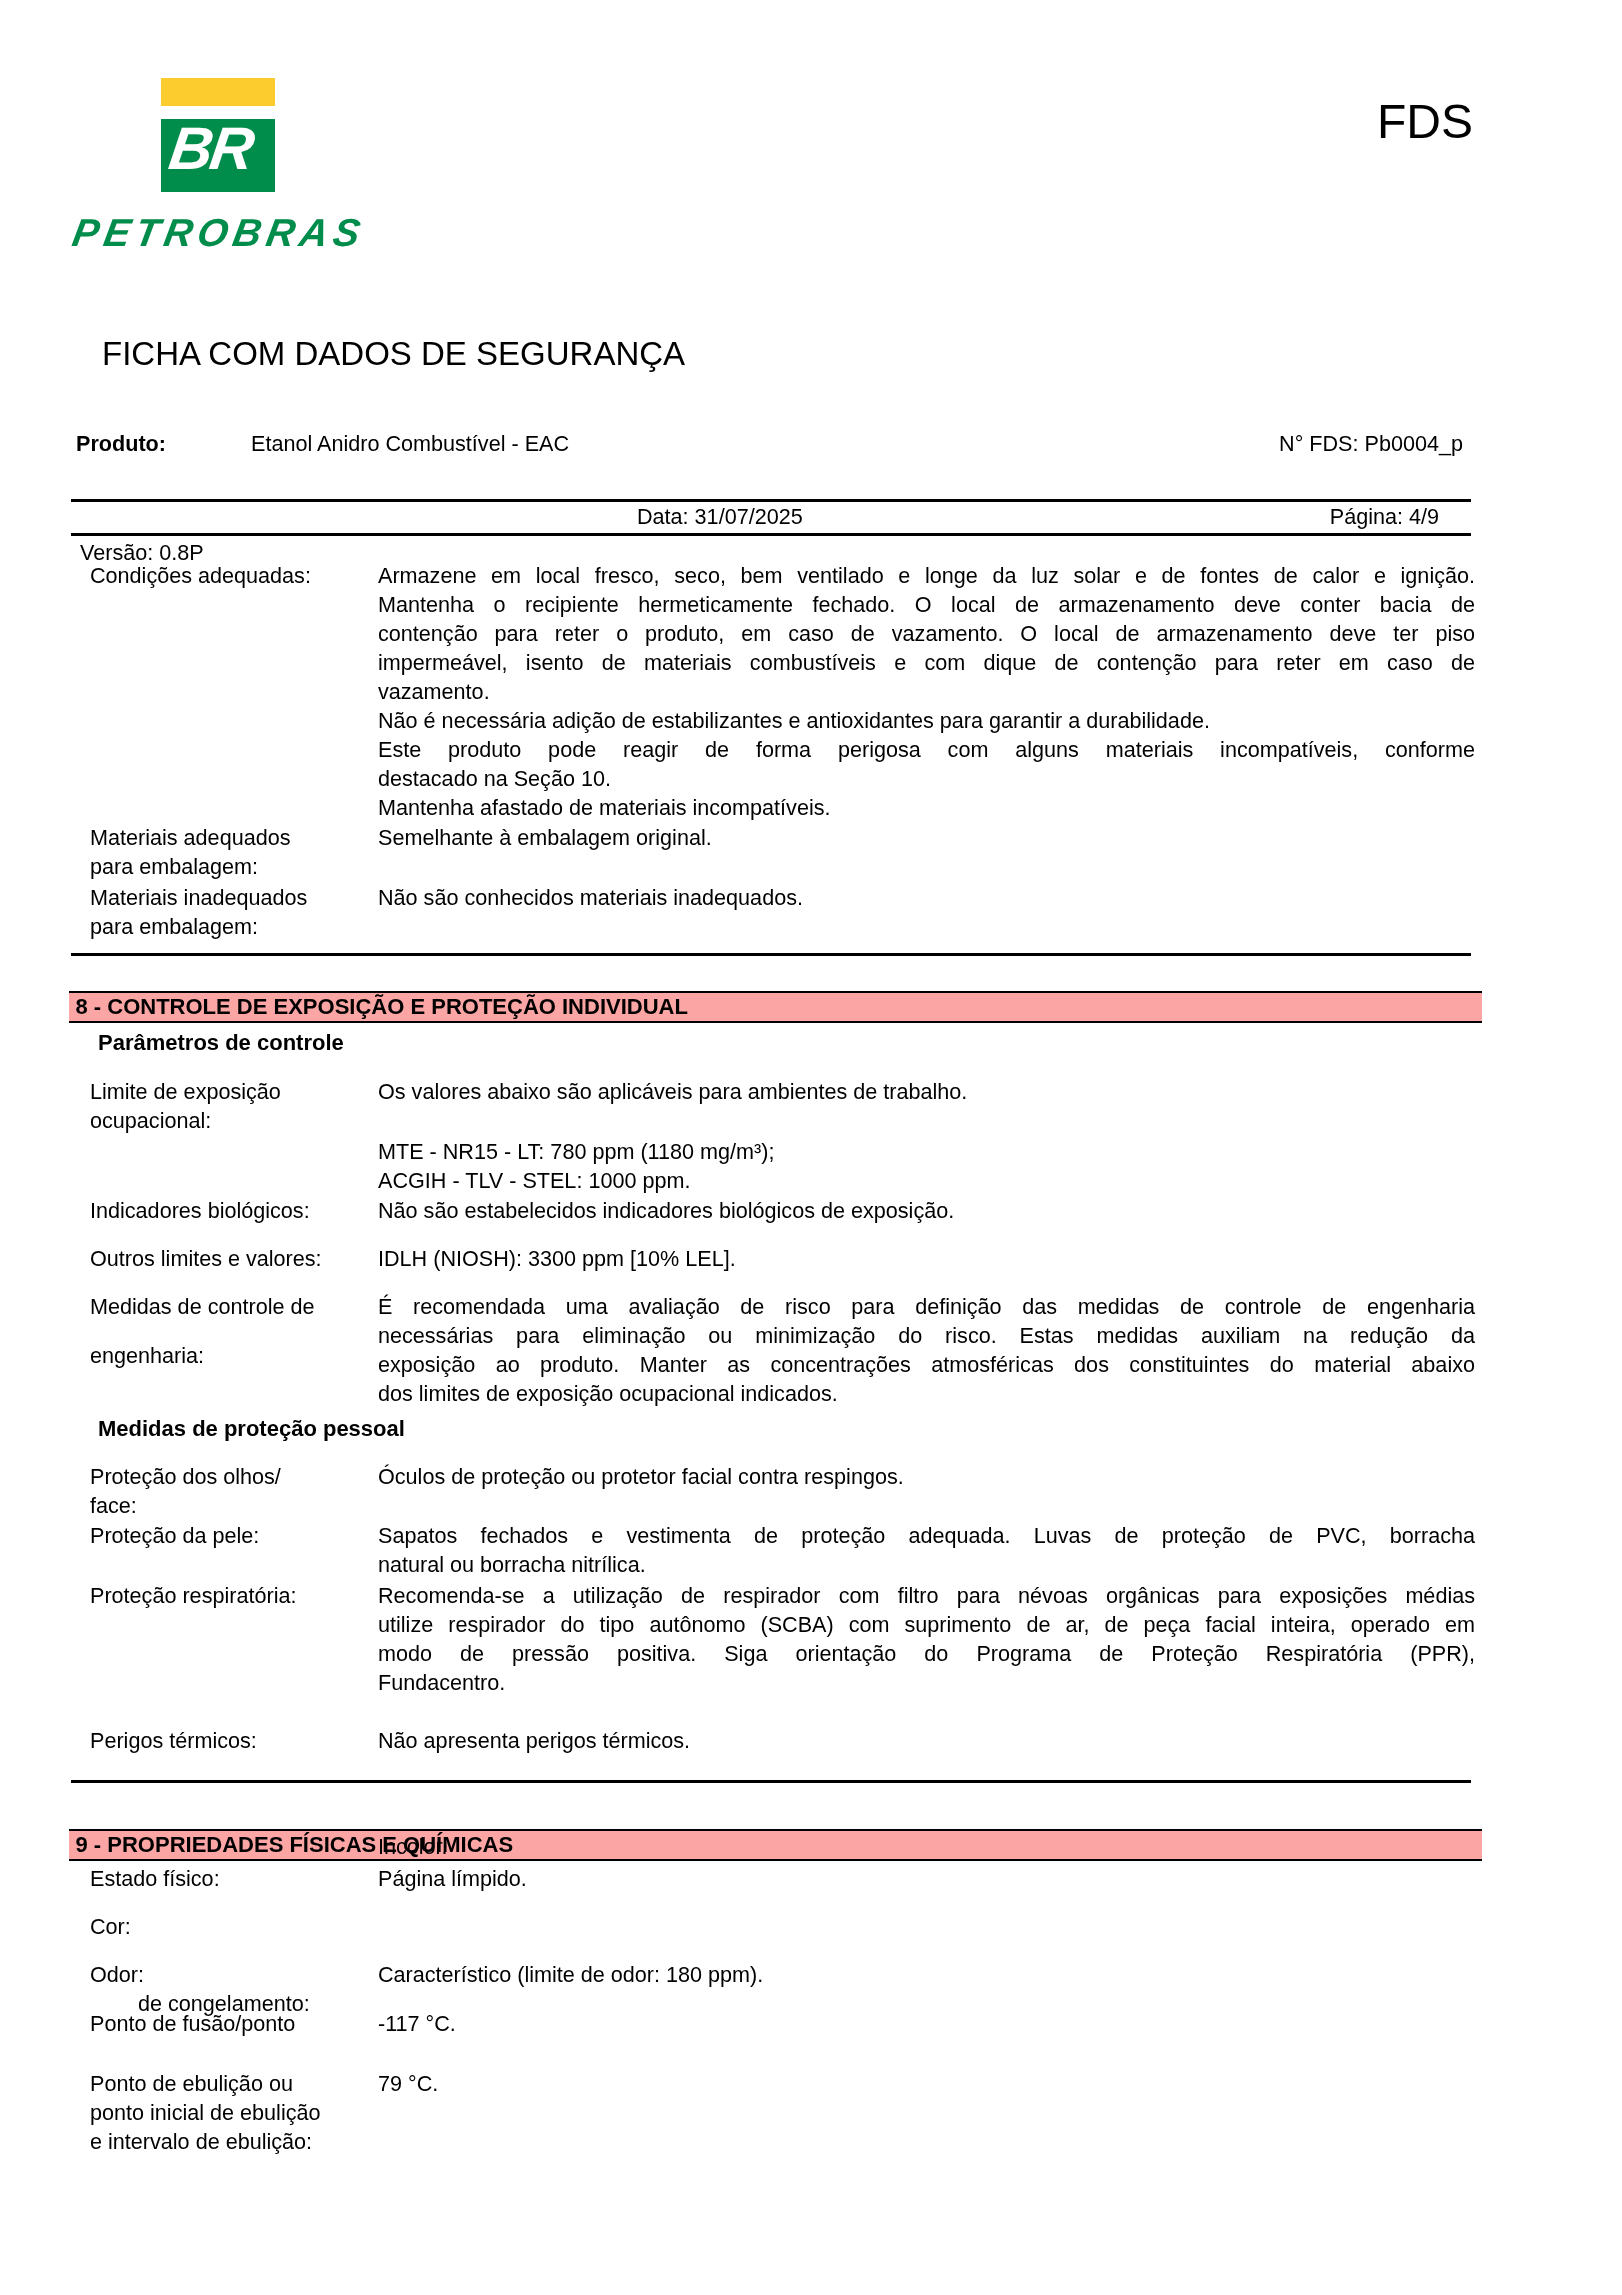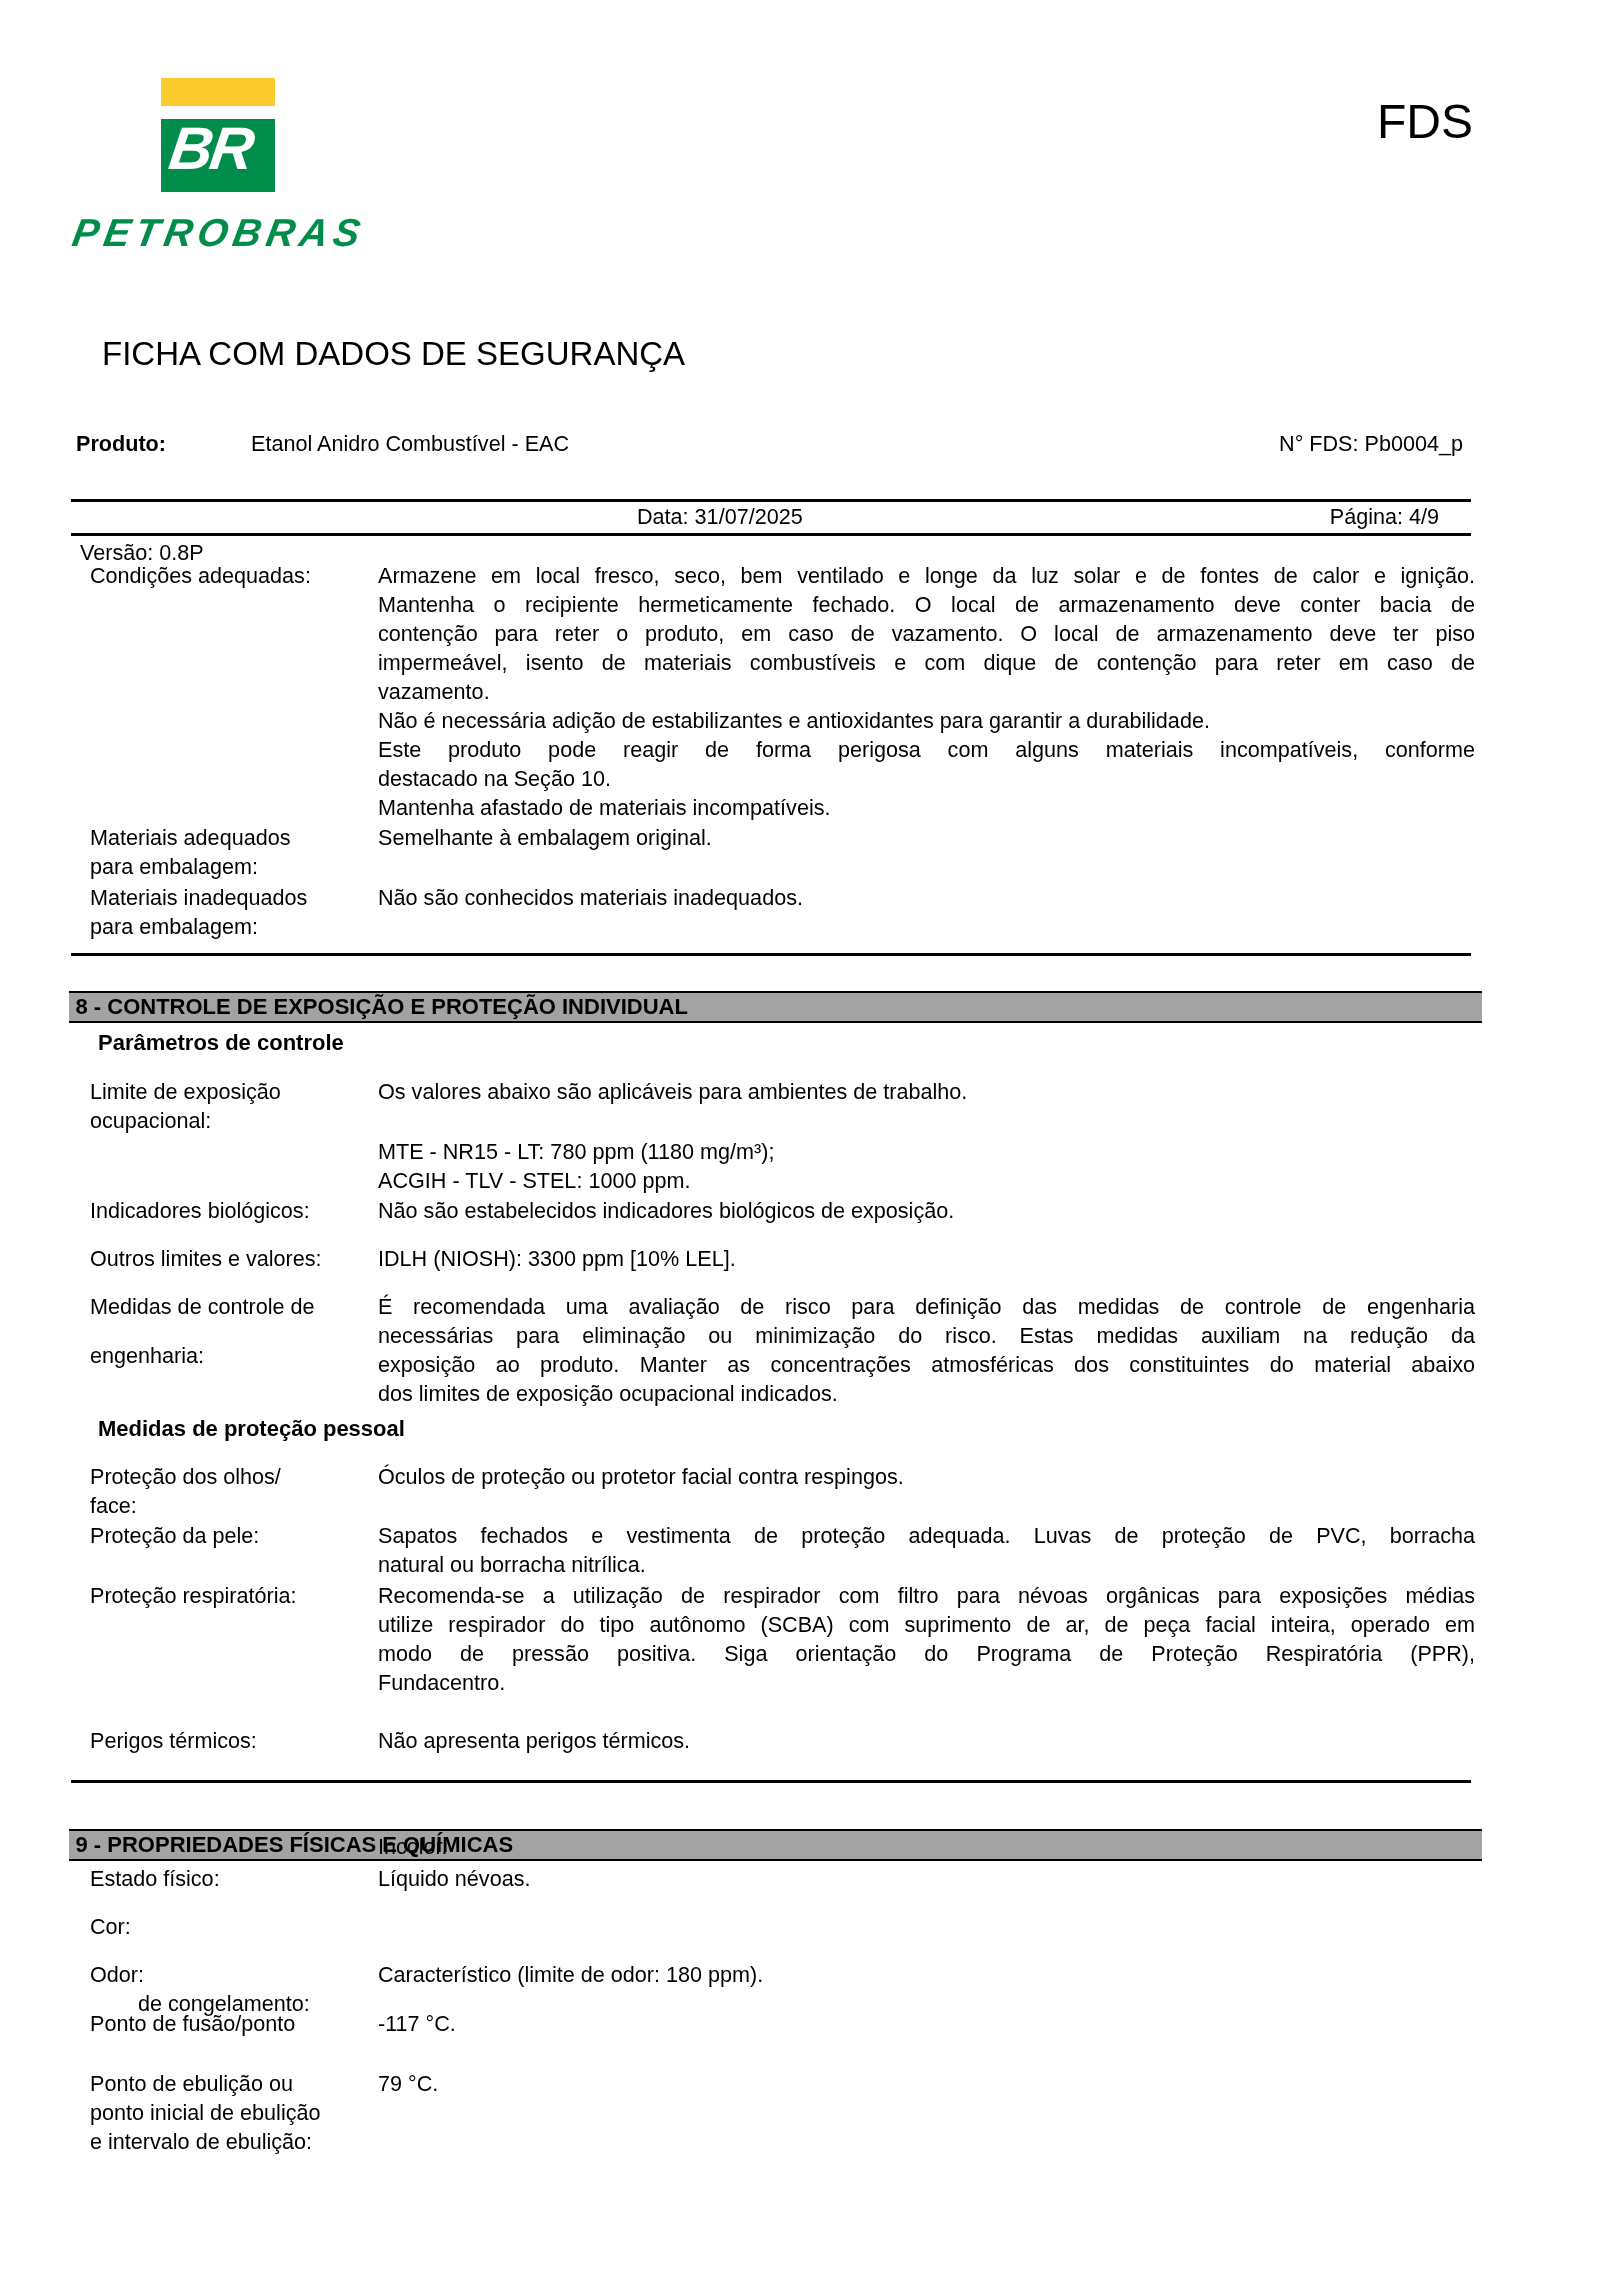--- a/index.html
+++ b/index.html
@@ -13,21 +13,21 @@
   .logo-box { position: absolute; left: 161px; top: 119px; width: 114px; height: 73px; background: #008C4A; overflow: hidden; }
   .logo-br { position: absolute; left: 9.2px; top: -5.2px; font-family: "Liberation Sans", sans-serif; font-weight: bold; font-style: italic;
     font-size: 60px; color: #ffffff; letter-spacing: -2.6px; transform: skewX(-8deg); }
   .logo-word { position: absolute; left: 73px; top: 211px; font-family: "Liberation Sans", sans-serif; font-weight: bold; font-style: italic;
     font-size: 39px; color: #008C4A; letter-spacing: 5.2px; transform: skewX(-10deg); }
   .fds-mark { position: absolute; left: 1377px; top: 96px; font-size: 48px; line-height: 52px; }
   .doc-title { position: absolute; left: 0; width: 1432px; top: 334px; font-size: 33px; line-height: 39px; padding-left: 102px; box-sizing: border-box; }
   .rule { position: absolute; left: 71px; width: 1400px; height: 2.6px; background: #000; }
   .sec-head {
     position: absolute; left: 69px; width: 1406px; height: 27.5px;
-    background: #a3a3a3; border-top: 2.6px solid #000; border-bottom: 2.6px solid #000;
+    background: #fca5a5; border-top: 2.6px solid #000; border-bottom: 2.6px solid #000;
     font-weight: bold; font-size: 22px; line-height: 27.5px; padding-left: 6.5px; box-sizing: content-box;
   }
   .subhead { font-weight: bold; font-size: 22px; line-height: 29px; }
   .label { left: 90px; }
   .value { left: 378px; }
   .para { position: absolute; left: 378px; width: 1097px; font-size: 21.6px; line-height: 29px; text-align: justify; white-space: normal; }
   .para .ln { display: block; text-align: justify; text-align-last: justify; }
   .para .ln.last { text-align-last: left; }
 </style>
 </head>
@@ -127,21 +127,21 @@
   <div class="abs txt label" style="top:1726px;">Perigos térmicos:</div>
   <div class="abs txt value" style="top:1726px;">Não apresenta perigos térmicos.</div>
 
   <div class="rule" style="top:1780px;"></div>
 </div>
 
 <div>
   <div class="sec-head" style="top:1829px;">9 - PROPRIEDADES FÍSICAS E QUÍMICAS</div>
 
   <div class="abs txt label" style="top:1864px;">Estado físico:</div>
-  <div class="abs txt value" style="top:1864px;">Líquido névoas.</div>
+  <div class="abs txt value" style="top:1864px;">Página límpido.</div>
 
   <div class="abs txt label" style="top:1912px;">Cor:</div>
   <div class="abs txt value" style="top:1832px;">Incolor.</div>
 
   <div class="abs txt label" style="top:1960px;">Odor:</div>
   <div class="abs txt value" style="top:1960px;">Característico (limite de odor: 180 ppm).</div>
 
   <div class="abs txt label" style="top:2009px;">Ponto de fusão/ponto</div>
   <div class="abs txt label" style="top:1989px;margin-left:48px;">de congelamento:</div>
   <div class="abs txt value" style="top:2009px;">-117 °C.</div>

